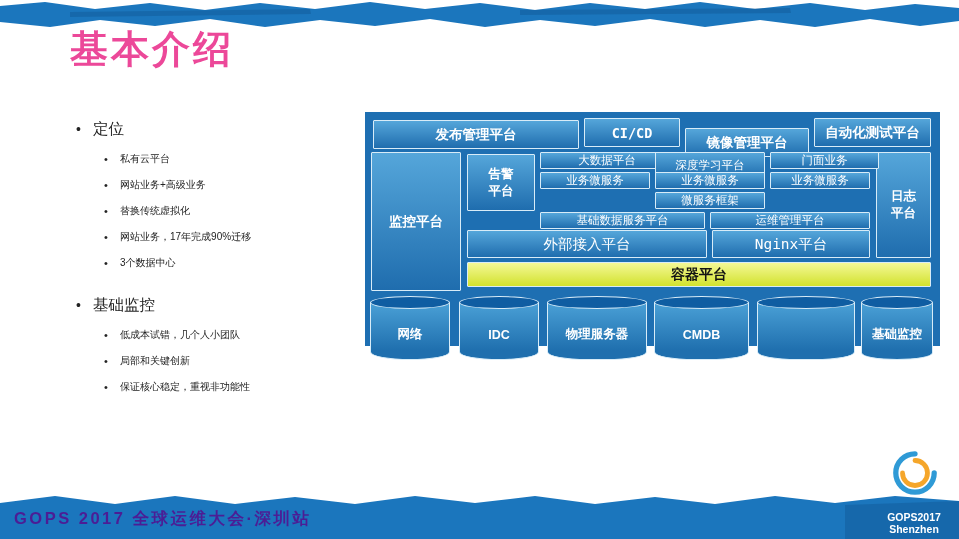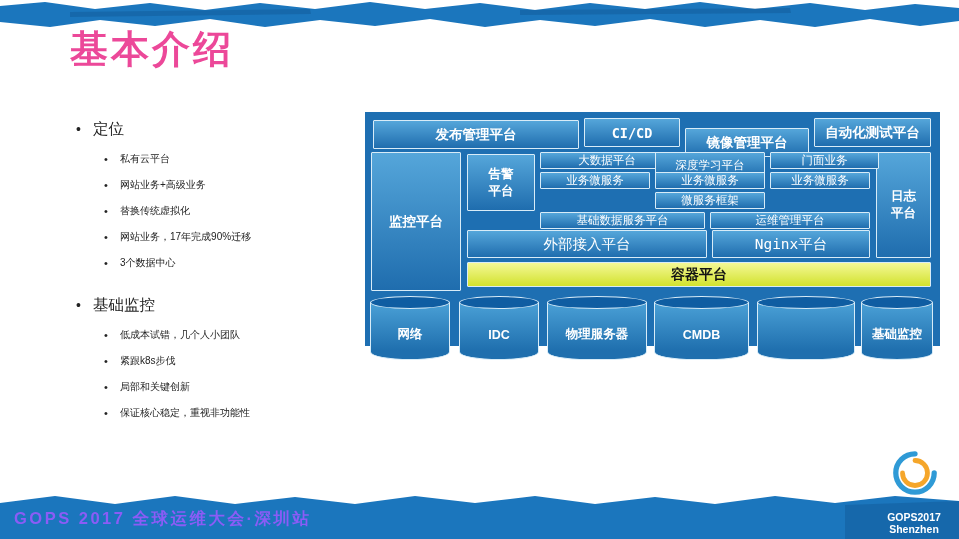--- a/index.html
+++ b/index.html
@@ -47,21 +47,21 @@
         background:var(--cyl-top,#0f5da2);border:1px solid var(--box-border,#d8ecf8);z-index:2}
   .cbody{position:absolute;left:0;right:0;top:6px;bottom:0;
          background:linear-gradient(180deg,#4aa0d6 0%,#1f6fae 85%);
          border:1px solid var(--box-border,#d8ecf8);
          border-radius:0 0 40px 40px / 0 0 8px 8px}
   .clabel{position:absolute;left:0;right:0;top:13px;bottom:0;display:flex;
           align-items:center;justify-content:center;color:#fff;font-weight:bold;
           font-size:12.5px;z-index:3}
 
   
-  .footer-text{position:absolute;left:14px;bottom:9px;color:#8b5cf6;font-weight:bold;
+  .footer-text{position:absolute;left:14px;bottom:9px;color:#4c1d95;font-weight:bold;
                font-size:16.5px;letter-spacing:2.5px;z-index:5}
   .brand{position:absolute;right:6px;bottom:4px;width:78px;text-align:center;color:#fff;
          font-weight:bold;font-size:10.5px;line-height:12px;z-index:5}
   .logo{position:absolute;right:20px;bottom:42px;width:48px;height:48px;z-index:5}
   .logo-arc-blue{stroke:var(--logo-blue,#2f9ad6)}
   .logo-arc-orange{stroke:var(--logo-orange,#f5a62a)}
 </style>
 </head>
 <body>
 
@@ -81,21 +81,20 @@
       <div class="l2">网站业务+高级业务</div>
       <div class="l2">替换传统虚拟化</div>
     </div>
     <div class="bgroup">
       <div class="l2">网站业务，17年完成90%迁移</div>
       <div class="l2">3个数据中心</div>
     </div>
     <div class="bgroup">
       <div class="l1">基础监控</div>
       <div class="l2">低成本试错，几个人小团队</div>
-      <div class="l2">紧跟k8s步伐</div>
       <div class="l2">局部和关键创新</div>
       <div class="l2">保证核心稳定，重视非功能性</div>
     </div>
   </div>
 
   <div class="diagram">
 
     <div class="dbox big" style="left:8px;top:8px;width:206px;height:29px">发布管理平台</div>
     <div class="dbox big mono" style="left:219px;top:6px;width:96px;height:29px">CI/CD</div>
     <div class="dbox big" style="left:320px;top:16px;width:124px;height:29px">镜像管理平台</div>

